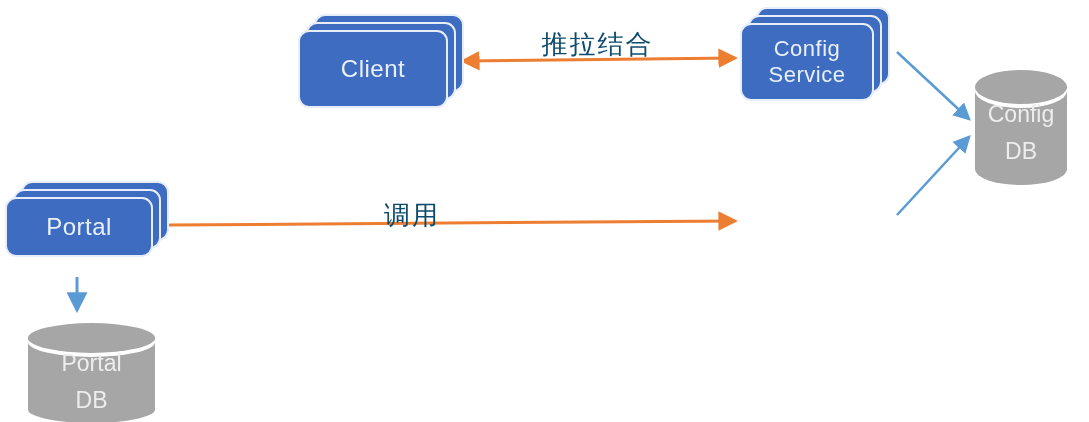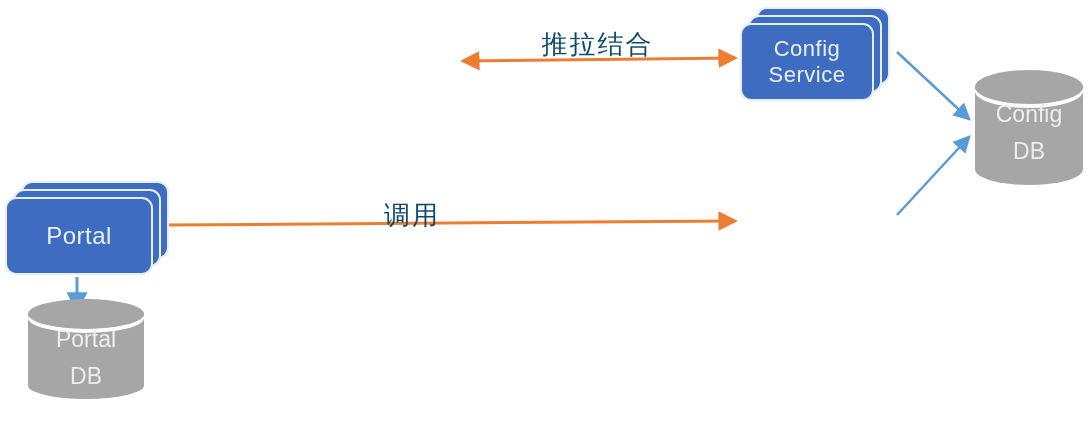--- a/index.html
+++ b/index.html
@@ -89,48 +89,55 @@
     <line x1="463" y1="61" x2="735" y2="58" stroke="#ED7D31" stroke-width="3" marker-start="url(#ao)" marker-end="url(#ao)"></line>
     <line x1="168" y1="225" x2="735" y2="221" stroke="#ED7D31" stroke-width="3" marker-end="url(#ao)"></line>
     <line x1="897" y1="52" x2="969" y2="119" stroke="#5B9BD5" stroke-width="2.5" marker-end="url(#ab)"></line>
     <line x1="897" y1="215" x2="969" y2="137" stroke="#5B9BD5" stroke-width="2.5" marker-end="url(#ab)"></line>
     <line x1="77" y1="277" x2="77" y2="310" stroke="#5B9BD5" stroke-width="3" marker-end="url(#ab)"></line>
   </svg>
 
   <div class="edge-label" style="left:520px;top:13px;width:155px;">推拉结合</div>
   <div class="edge-label" style="left:357px;top:184px;width:110px;">调用</div>
 
+  <div class="stack" style="left:298px;top:14px;width:166px;height:94px;">
+    <div class="layer l3"></div>
+    <div class="layer l2"></div>
+    <div class="layer l1">
+      <span class="node-label">Client</span>
+    </div>
+  </div>
 
   <div class="stack two-line" style="left:740px;top:7px;width:150px;height:94px;">
     <div class="layer l3"></div>
     <div class="layer l2"></div>
     <div class="layer l1">
       <span class="node-label">Config Service</span>
     </div>
   </div>
 
-  <div class="stack" style="left:5px;top:181px;width:164px;height:94px;">
+  <div class="stack" style="left:5px;top:181px;width:164px;height:76px;">
     <div class="layer l3"></div>
     <div class="layer l2"></div>
     <div class="layer l1">
       <span class="node-label">Portal</span>
     </div>
   </div>
 
 
-  <div class="cylinder" style="left:975px;top:70px;width:108px;height:115px;">
+  <div class="cylinder" style="left:975px;top:70px;width:92px;height:115px;">
     <div class="cyl-top"></div>
     <div class="cyl-rim"></div>
     <div class="cyl-body"></div>
     <div class="cyl-label">
       <span>Config DB</span>
     </div>
   </div>
 
-  <div class="cylinder cyl-small" style="left:28px;top:299px;width:116px;height:100px;">
+  <div class="cylinder cyl-small" style="left:28px;top:323px;width:116px;height:100px;padding-left:11px;">
     <div class="cyl-top"></div>
     <div class="cyl-rim"></div>
     <div class="cyl-body"></div>
     <div class="cyl-label">
       <span>Portal DB</span>
     </div>
   </div>
 
 </div>
 

